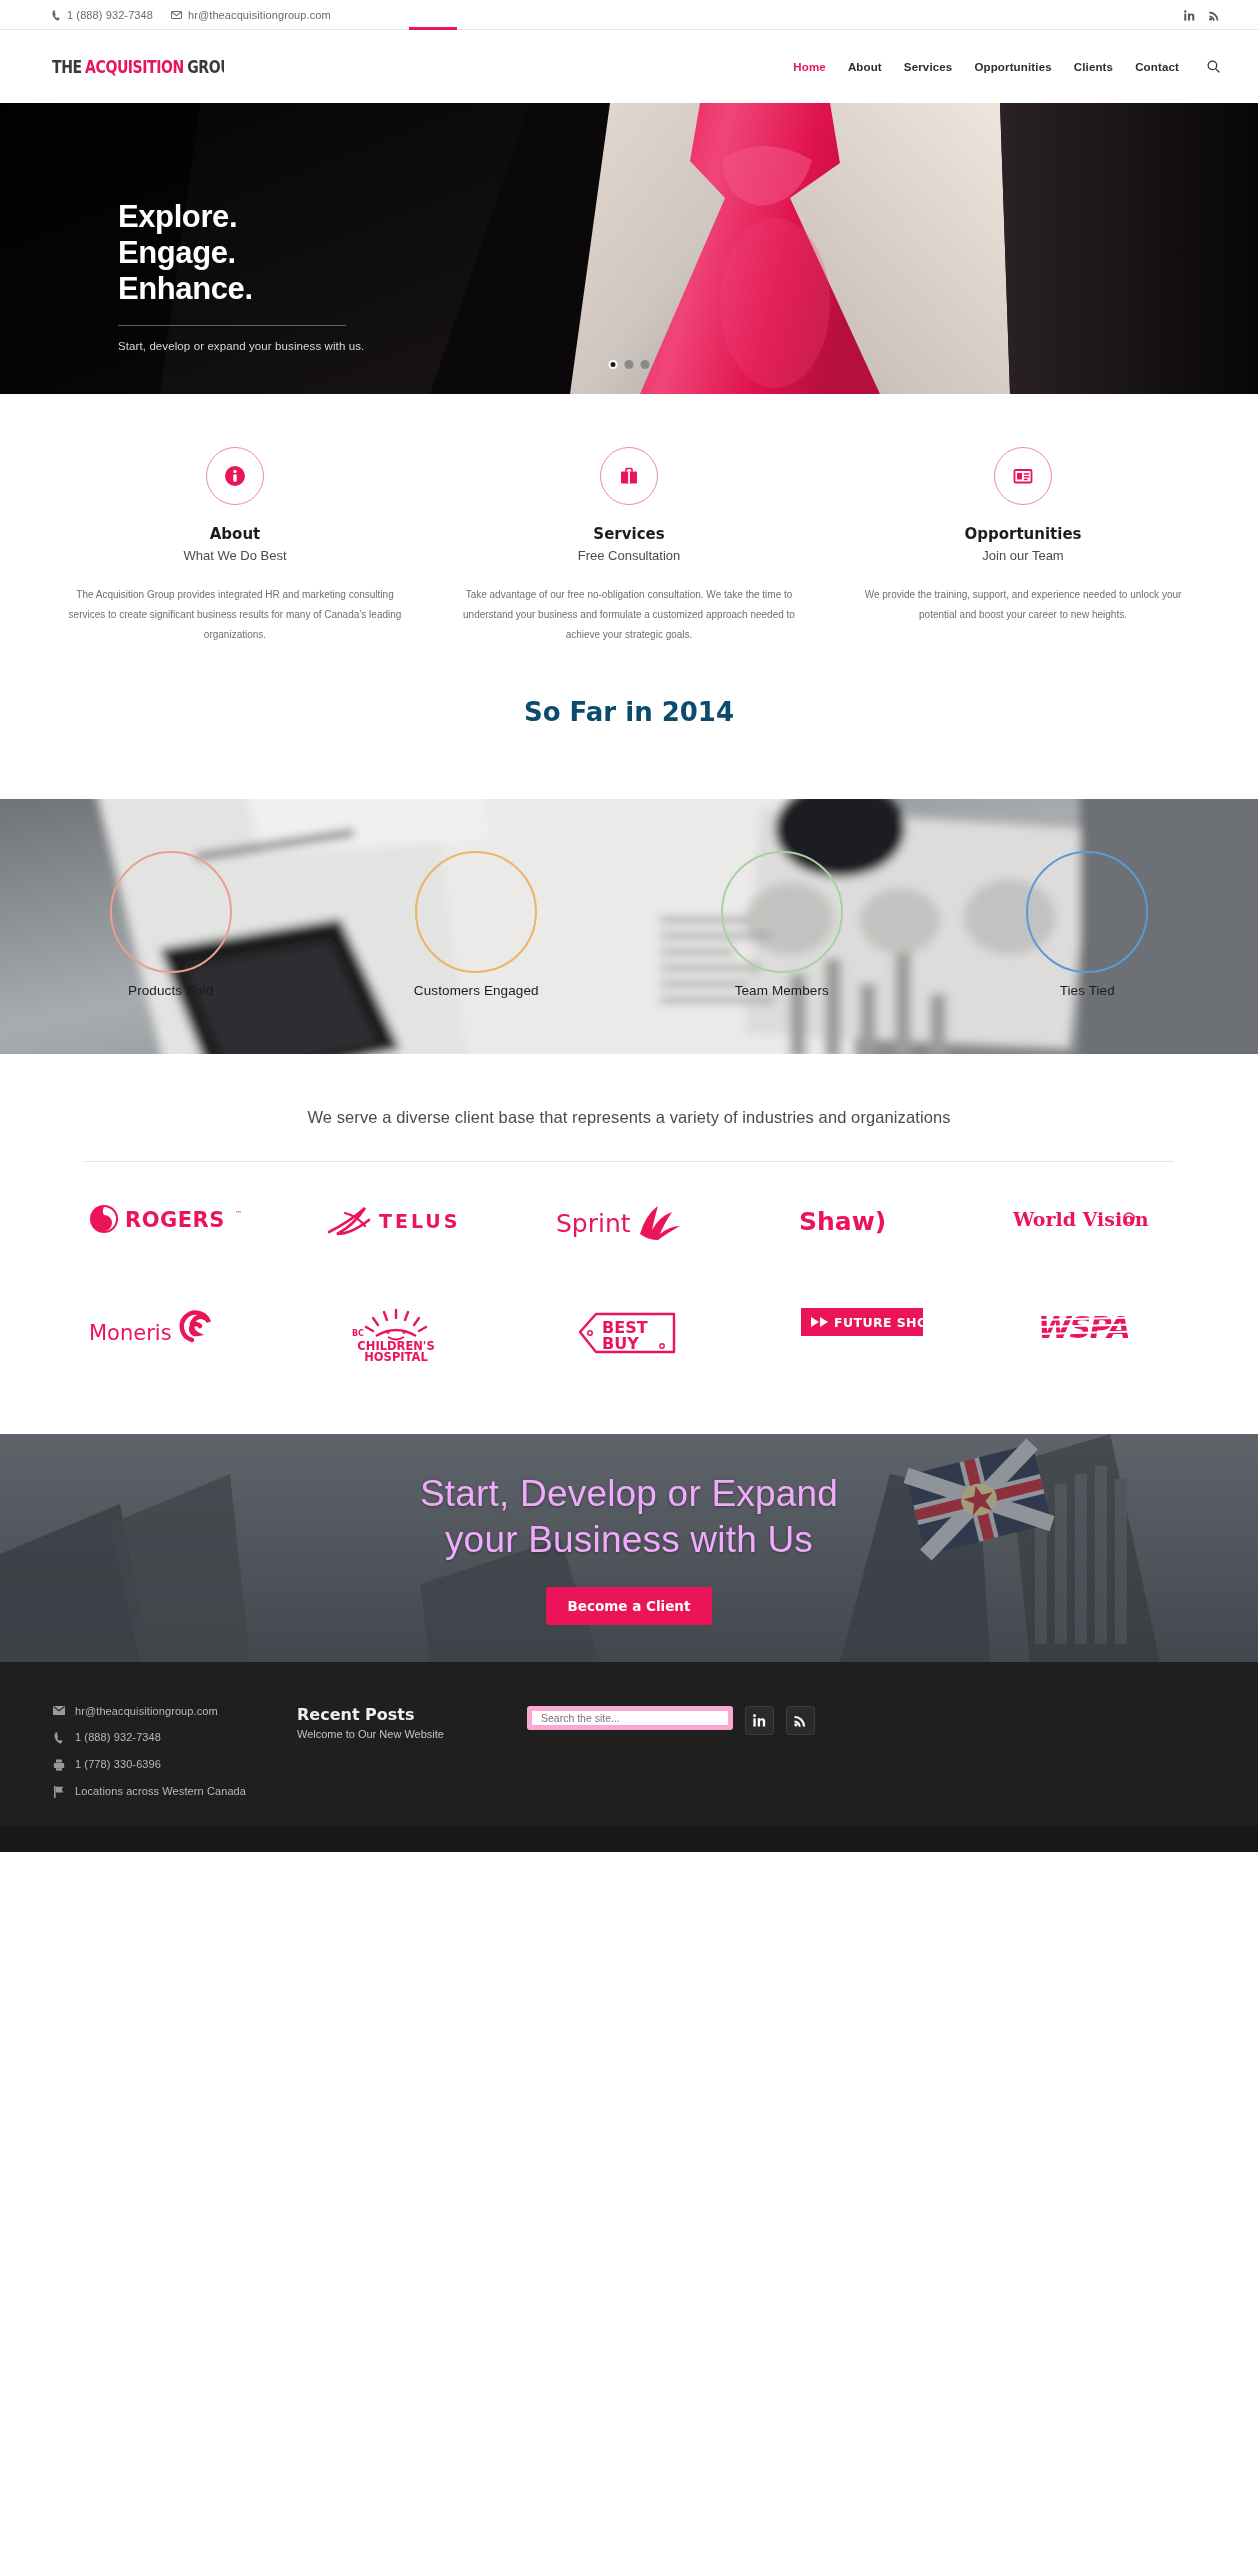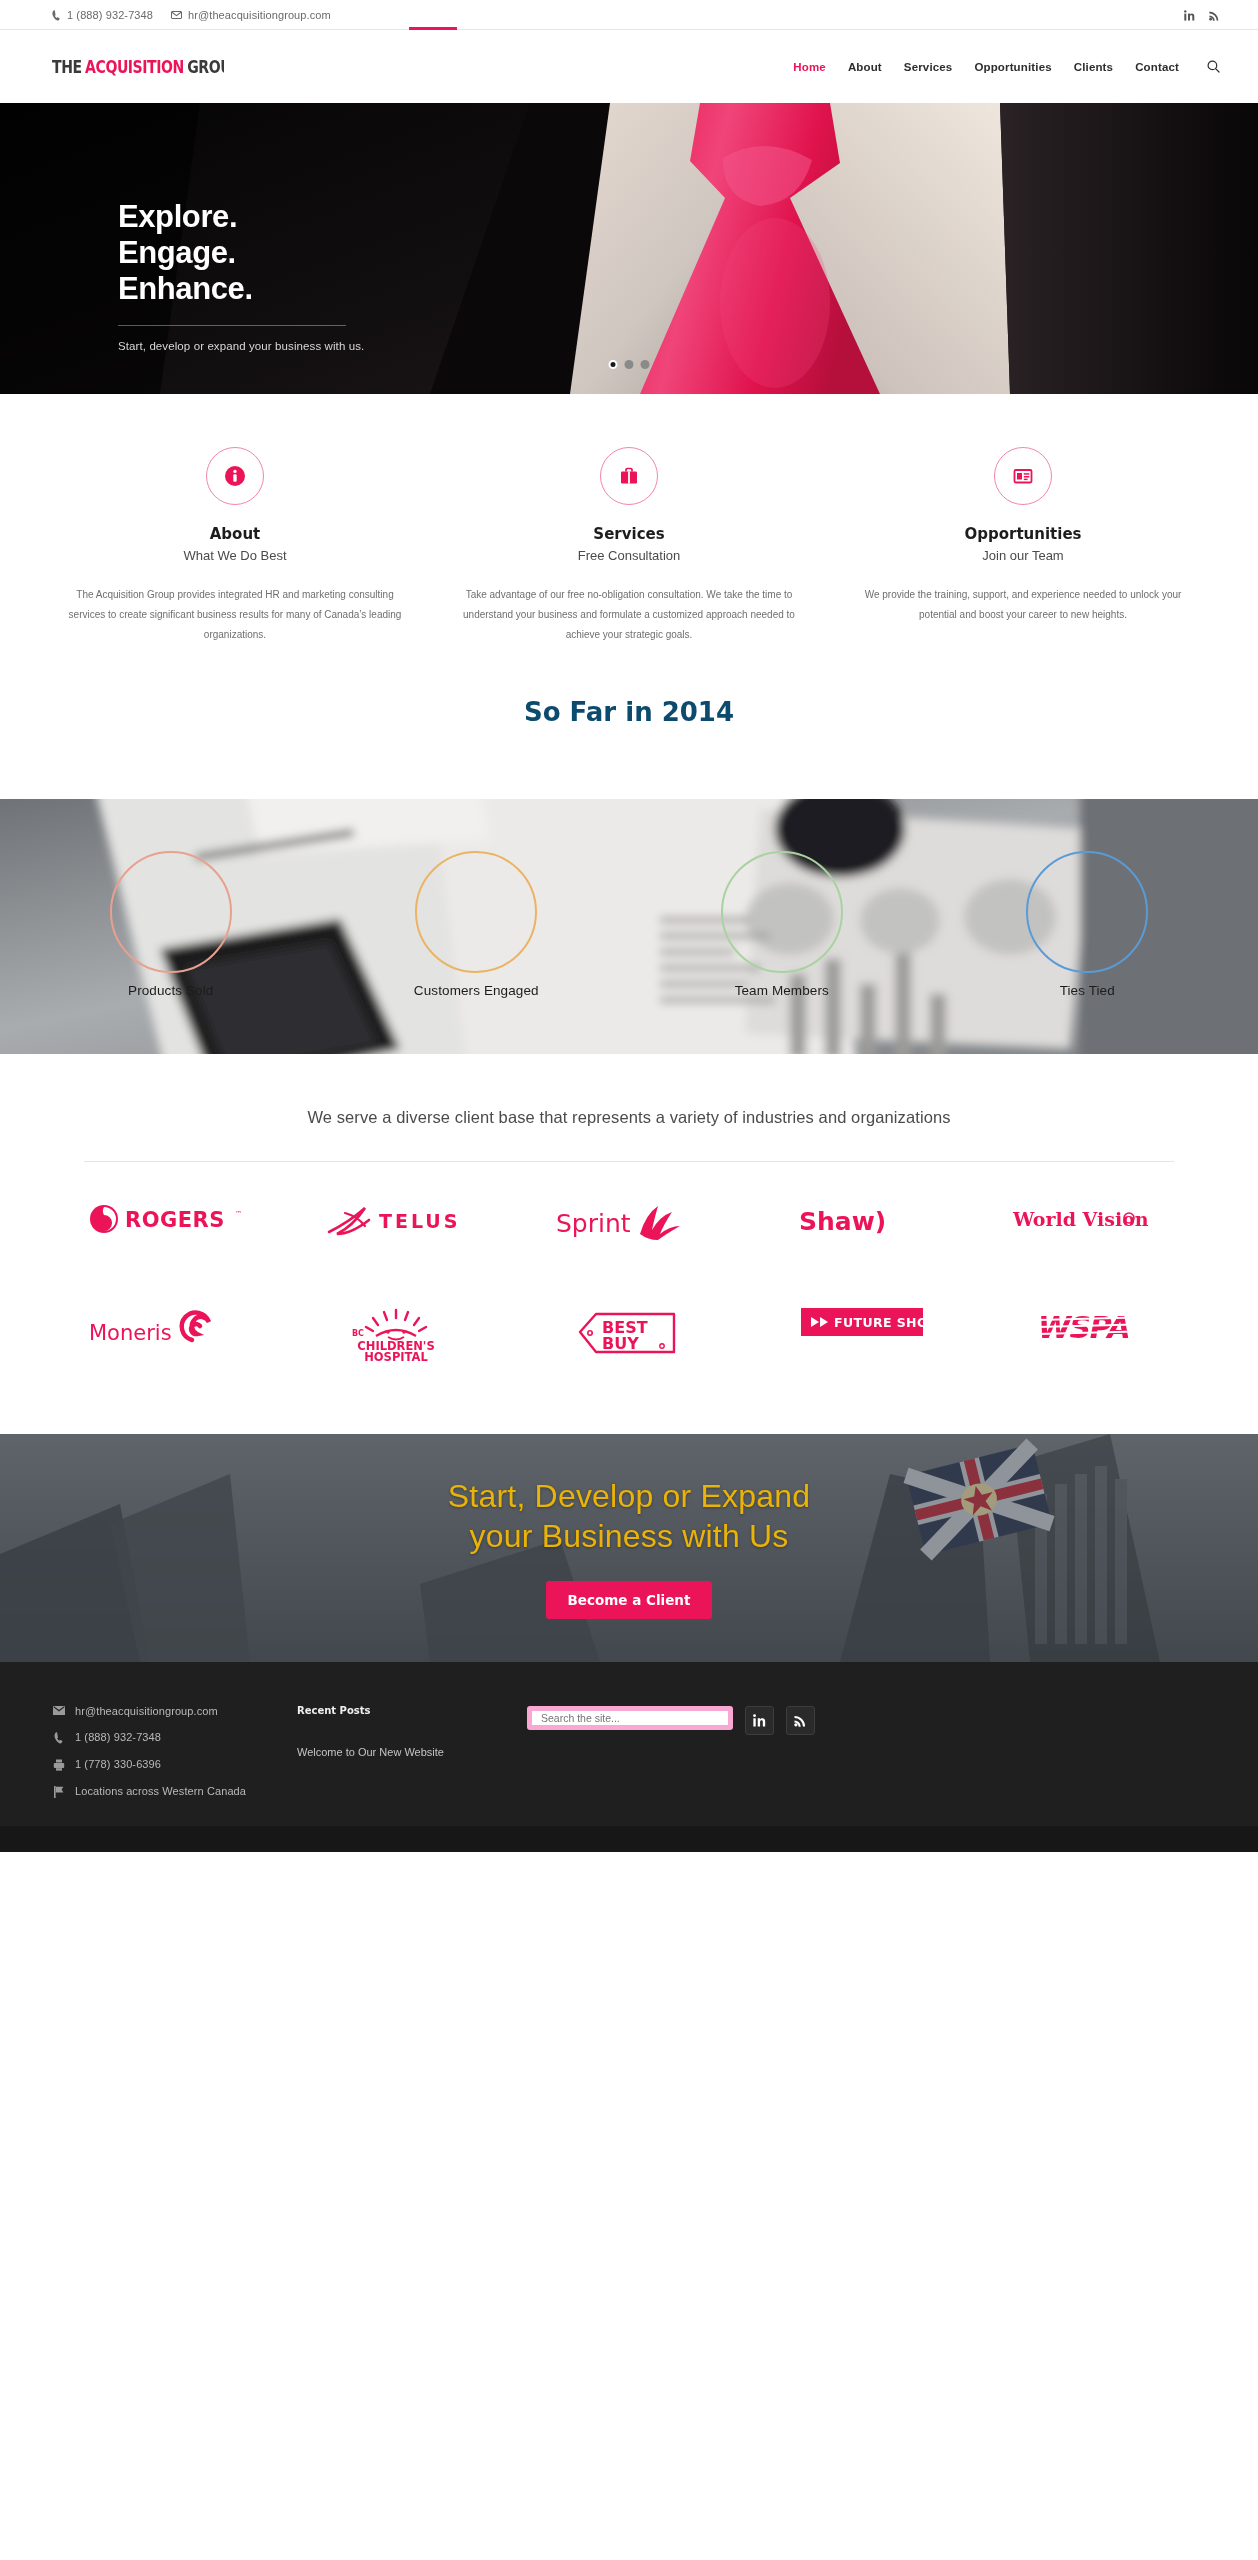--- a/index.html
+++ b/index.html
@@ -183,23 +183,23 @@
     position: relative;
     height: 228px;
     overflow: hidden;
     background: #4d535a;
     display: flex; flex-direction: column;
     align-items: center; justify-content: center;
   }
   .cta-bg { position: absolute; inset: 0; }
   .cta-inner { position: relative; z-index: 3; text-align: center; }
   .cta h2 {
-    font-size: 32px;
+    font-size: 37px;
     font-weight: normal;
-    color: #eab308;
+    color: #f0abfc;
     line-height: 1.24;
     letter-spacing: .2px;
     text-shadow: 0 1px 3px rgba(0,0,0,.35);
   }
   .cta-btn {
     display: inline-block;
     margin-top: 24px;
     background: #ec1458;
     color: #fff;
     font-family: "DejaVu Sans", sans-serif;
@@ -221,21 +221,21 @@
   .f-col-contact { width: 245px; }
   .f-line {
     display: flex; align-items: flex-start; gap: 9px;
     font-size: 11px; color: #b9b9b9; margin-bottom: 14px;
     letter-spacing: .1px;
   }
   .f-line .ic { width: 14px; display: flex; justify-content: center; color: #9a9a9a; flex: none; padding-top: 1px; }
   .f-col-posts { width: 230px; }
   .f-col-posts h4 {
     font-family: "DejaVu Sans", sans-serif;
-    font-size: 10px; color: #efefef; margin-bottom: 26px; font-weight: bold;
+    font-size: 16px; color: #efefef; font-weight: bold;
   }
   .f-post { font-size: 11px; color: #c4c4c4; }
   .f-col-search { display: flex; align-items: flex-start; gap: 12px; padding-top: 1px; }
   .f-search {
     width: 206px; height: 24px;
     background: #fff; border: 5px solid #f9a8d4; border-radius: 3px;
     padding: 0 9px; font-size: 10.5px; color: #777;
     font-family: "Liberation Sans", sans-serif;
   }
   .f-soc {

